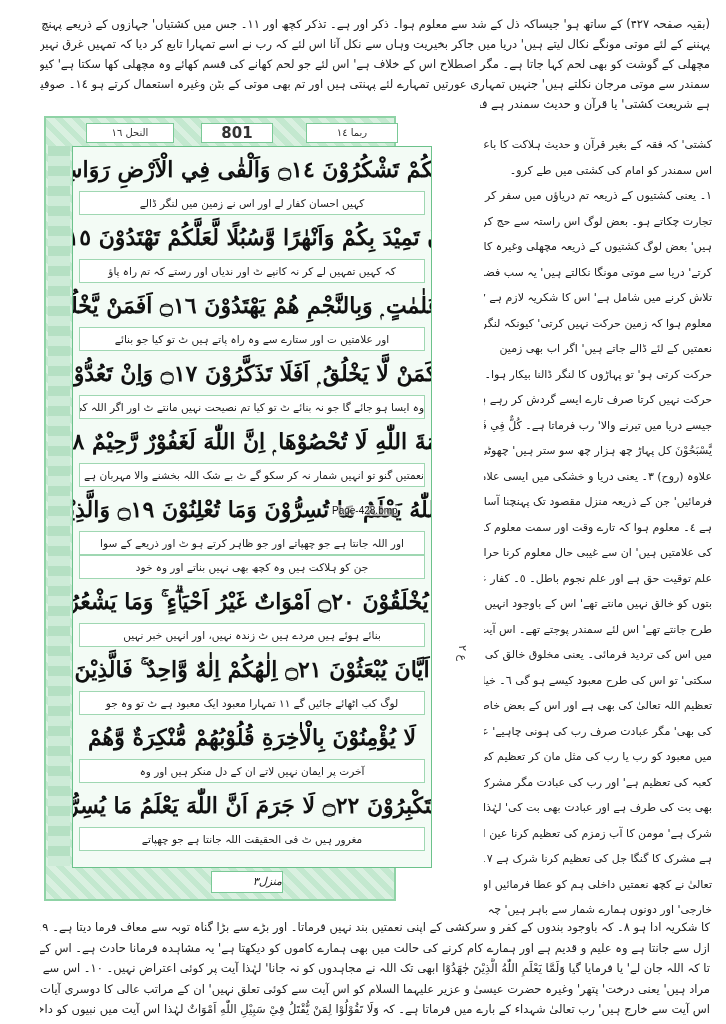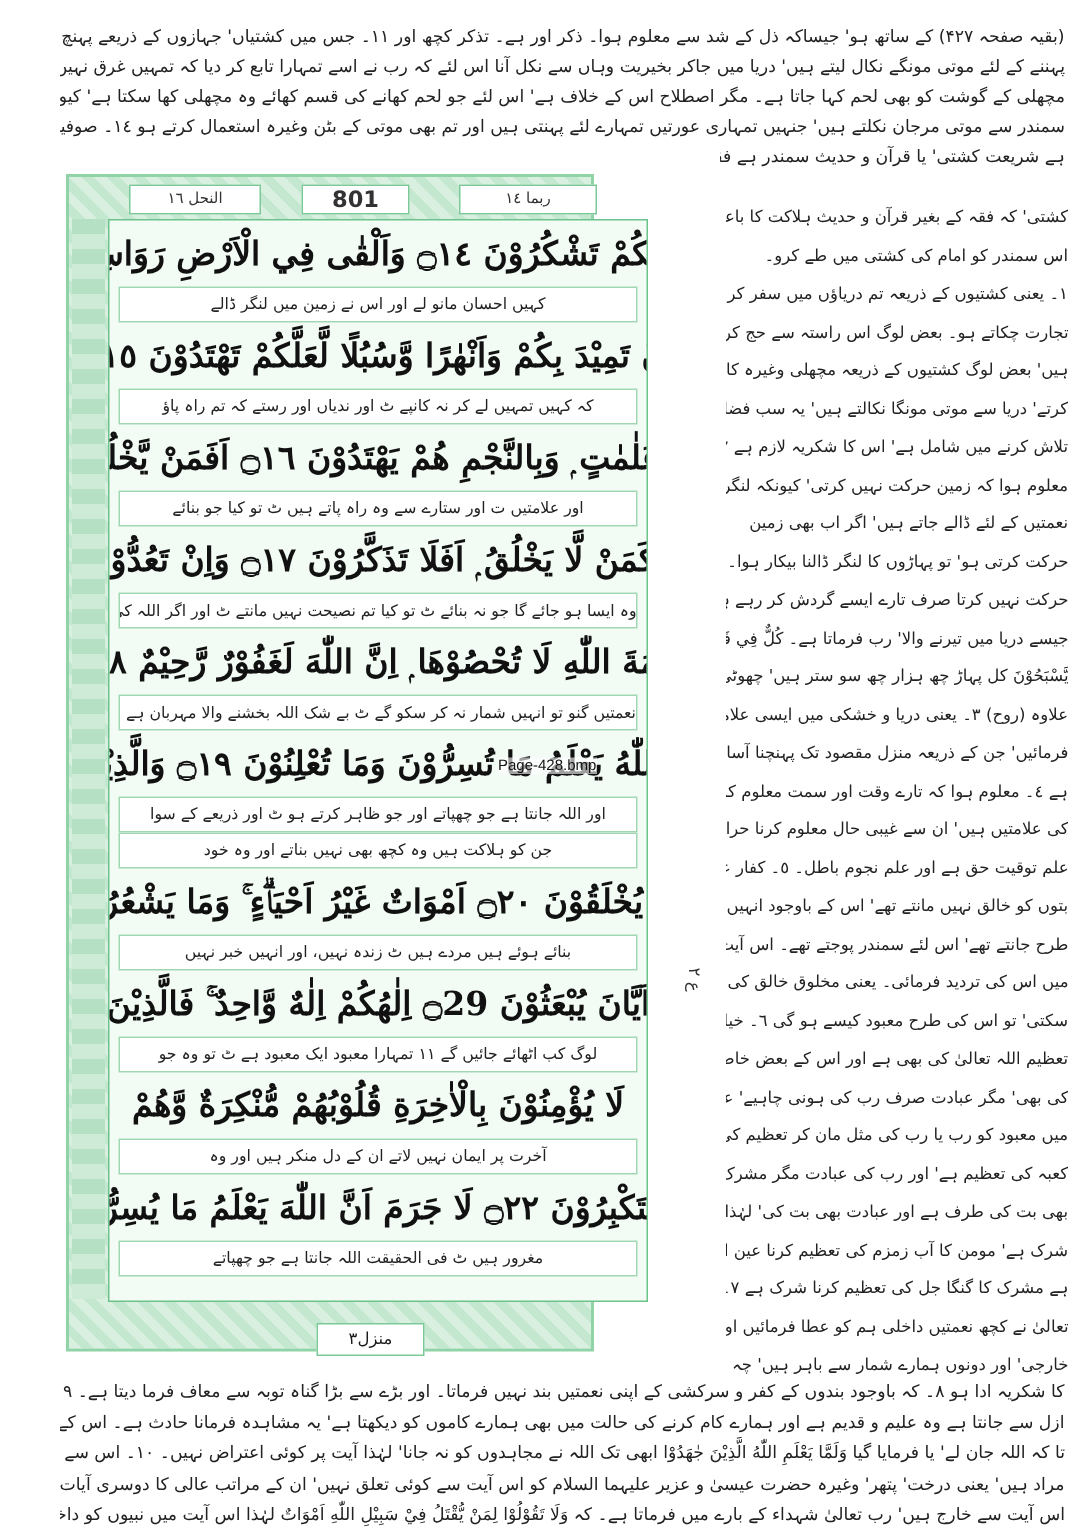--- a/index.html
+++ b/index.html
@@ -31,22 +31,22 @@
   .side-strip{position:absolute;top:28px;width:22px;height:720px;
     background:repeating-linear-gradient(0deg,#cdebd7 0 10px,#b5e0c3 10px 20px);}
   #strip-left{left:2px;} #strip-right{right:2px;}
   .ayah-row{position:relative;height:44px;display:flex;align-items:center;justify-content:center;
             font-family:"DejaVu Serif",serif;font-size:22px;font-weight:bold;color:#111;direction:rtl;
             white-space:nowrap;overflow:hidden;}
   .trans-row{position:relative;height:22px;margin:0 6px;background:#fff;border:1px solid #9fd7b2;
              font-size:10.5px;line-height:22px;text-align:center;direction:rtl;color:#222;
              white-space:nowrap;overflow:hidden;}
   #frame-footer{position:absolute;left:0;right:0;bottom:0;height:36px;}
-  #manzil-box{position:absolute;left:165px;top:19px;width:70px;height:20px;background:#fff;
-              border:1px solid #7ac996;font-size:11px;line-height:20px;text-align:center;}
+  #manzil-box{position:absolute;left:165px;top:8px;width:70px;height:20px;background:#fff;
+              border:1px solid #7ac996;font-size:11px;line-height:20px;text-align:right;font-style:italic;}
   #file-label{position:absolute;left:332px;top:505px;font-family:"Liberation Sans",sans-serif;
               font-size:10px;color:#111;background:rgba(255,255,255,0.6);}
   #ruku-mark{position:absolute;left:456px;top:645px;font-size:11px;color:#333;writing-mode:vertical-rl;}
 </style>
 </head>
 <body>
 
 <div id="top-commentary" class="tafsir">
   <div>(بقیہ صفحہ ۴۲۷) کے ساتھ ہو' جیساکہ ذل کے شد سے معلوم ہوا۔ ذکر اور ہے۔ تذکر کچھ اور ١١۔ جس میں کشتیاں' جہازوں کے ذریعے پہنچ کر کھانے کے لئے مچھلیاں</div>
   <div>پہننے کے لئے موتی مونگے نکال لیتے ہیں' دریا میں جاکر بخیریت وہاں سے نکل آنا اس لئے کہ رب نے اسے تمہارا تابع کر دیا کہ تمہیں غرق نہیں کرتا ١٢۔ عربی لغت میں</div>
@@ -59,35 +59,35 @@
   <div id="frame-header">
     <div id="hdr-surah" class="hdr-box rtl">النحل ١٦</div>
     <div id="hdr-page" class="hdr-box rtl">801</div>
     <div id="hdr-para" class="hdr-box rtl">ربما ١٤</div>
   </div>
   <div id="strip-left" class="side-strip"></div>
   <div id="strip-right" class="side-strip"></div>
 
   <div id="inner-panel">
     <div class="ayah-row">لَعَلَّكُمْ تَشْكُرُوْنَ ۝١٤ وَاَلْقٰى فِي الْاَرْضِ رَوَاسِيَ</div>
-    <div class="trans-row">کہیں احسان مانو لے اور اس نے زمین میں لنگر ڈالے</div>
+    <div class="trans-row">کہیں احسان کفار لے اور اس نے زمین میں لنگر ڈالے</div>
     <div class="ayah-row">اَنْ تَمِيْدَ بِكُمْ وَاَنْهٰرًا وَّسُبُلًا لَّعَلَّكُمْ تَهْتَدُوْنَ ۝١٥</div>
     <div class="trans-row">کہ کہیں تمہیں لے کر نہ کانپے ٹ اور ندیاں اور رستے کہ تم راہ پاؤ</div>
     <div class="ayah-row">وَعَلٰمٰتٍ ۭ وَبِالنَّجْمِ هُمْ يَهْتَدُوْنَ ۝١٦ اَفَمَنْ يَّخْلُقُ</div>
     <div class="trans-row">اور علامتیں ت اور ستارے سے وہ راہ پاتے ہیں ٹ تو کیا جو بنائے</div>
     <div class="ayah-row">كَمَنْ لَّا يَخْلُقُ ۭ اَفَلَا تَذَكَّرُوْنَ ۝١٧ وَاِنْ تَعُدُّوْا</div>
     <div class="trans-row">وہ ایسا ہو جائے گا جو نہ بنائے ٹ تو کیا تم نصیحت نہیں مانتے ٹ اور اگر اللہ کی</div>
     <div class="ayah-row">نِعْمَةَ اللّٰهِ لَا تُحْصُوْهَا ۭ اِنَّ اللّٰهَ لَغَفُوْرٌ رَّحِيْمٌ ۝١٨</div>
     <div class="trans-row">نعمتیں گنو تو انہیں شمار نہ کر سکو گے ٹ بے شک اللہ بخشنے والا مہربان ہے ٥</div>
     <div class="ayah-row">وَاللّٰهُ يَعْلَمُ مَا تُسِرُّوْنَ وَمَا تُعْلِنُوْنَ ۝١٩ وَالَّذِيْنَ</div>
     <div class="trans-row">اور اللہ جانتا ہے جو چھپاتے اور جو ظاہر کرتے ہو ٹ اور ذریعے کے سوا</div>
     <div class="trans-row">جن کو ہلاکت ہیں وہ کچھ بھی نہیں بناتے اور وہ خود</div>
     <div class="ayah-row">هُمْ يُخْلَقُوْنَ ۝٢٠ اَمْوَاتٌ غَيْرُ اَحْيَاۗءٍ ۚ وَمَا يَشْعُرُوْنَ</div>
     <div class="trans-row">بنائے ہوئے ہیں مردے ہیں ٹ زندہ نہیں، اور انہیں خبر نہیں</div>
-    <div class="ayah-row">اَيَّانَ يُبْعَثُوْنَ ۝29 اِلٰهُكُمْ اِلٰهٌ وَّاحِدٌ ۚ فَالَّذِيْنَ</div>
+    <div class="ayah-row">اَيَّانَ يُبْعَثُوْنَ ۝٢١ اِلٰهُكُمْ اِلٰهٌ وَّاحِدٌ ۚ فَالَّذِيْنَ</div>
     <div class="trans-row">لوگ کب اٹھائے جائیں گے ١١ تمہارا معبود ایک معبود ہے ٹ تو وہ جو</div>
     <div class="ayah-row">لَا يُؤْمِنُوْنَ بِالْاٰخِرَةِ قُلُوْبُهُمْ مُّنْكِرَةٌ وَّهُمْ</div>
     <div class="trans-row">آخرت پر ایمان نہیں لاتے ان کے دل منکر ہیں اور وہ</div>
     <div class="ayah-row">مُّسْتَكْبِرُوْنَ ۝٢٢ لَا جَرَمَ اَنَّ اللّٰهَ يَعْلَمُ مَا يُسِرُّوْنَ</div>
     <div class="trans-row">مغرور ہیں ٹ فی الحقیقت اللہ جانتا ہے جو چھپاتے</div>
   </div>
 
   <div id="frame-footer">
     <div id="manzil-box" class="rtl">منزل٣</div>
   </div>

